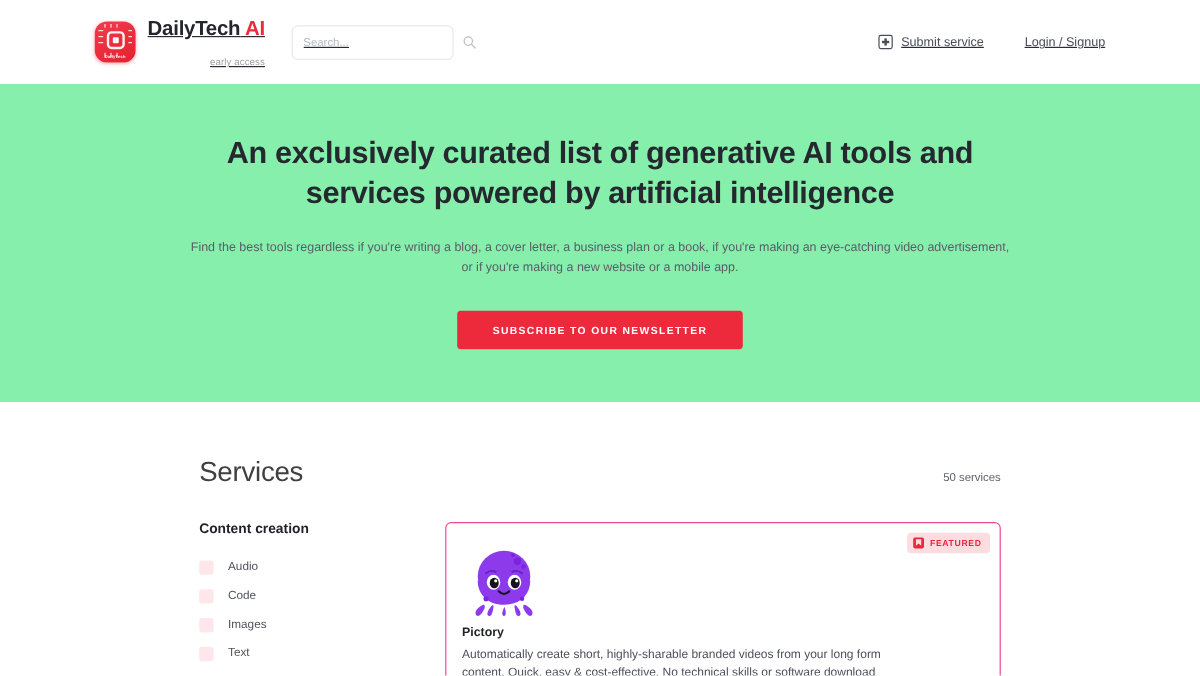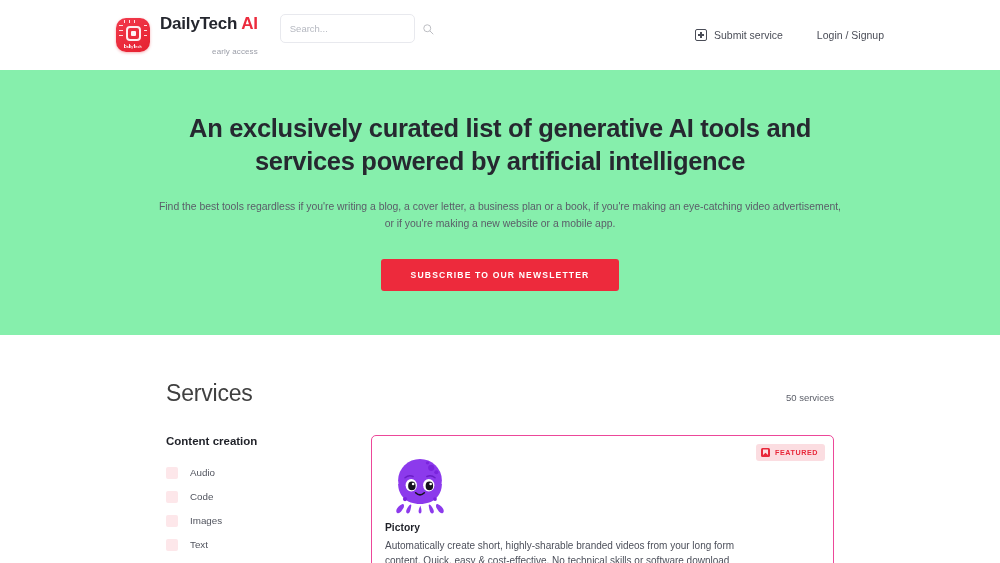--- a/index.html
+++ b/index.html
@@ -19,21 +19,23 @@
     height: 70px;
     background: #ffffff;
     display: flex;
     align-items: center;
     padding: 0 0 0 0;
     position: relative;
   }
   .header-inner {
     width: 1000px;
     display: flex;
-    padding: 0 116px;
+    align-items: center;
+    padding: 0 79px;
+    text-decoration: underline;
   }
   .brand { display: flex; align-items: center; gap: 10px; }
   .logo-mark {
     width: 34px; height: 34px;
     border-radius: 10px;
     background: linear-gradient(150deg, #f23b4d 0%, #e5202f 100%);
     display: flex; align-items: center; justify-content: center;
     position: relative;
     flex: 0 0 auto;
     box-shadow: 0 1px 3px rgba(229,32,47,0.35);

